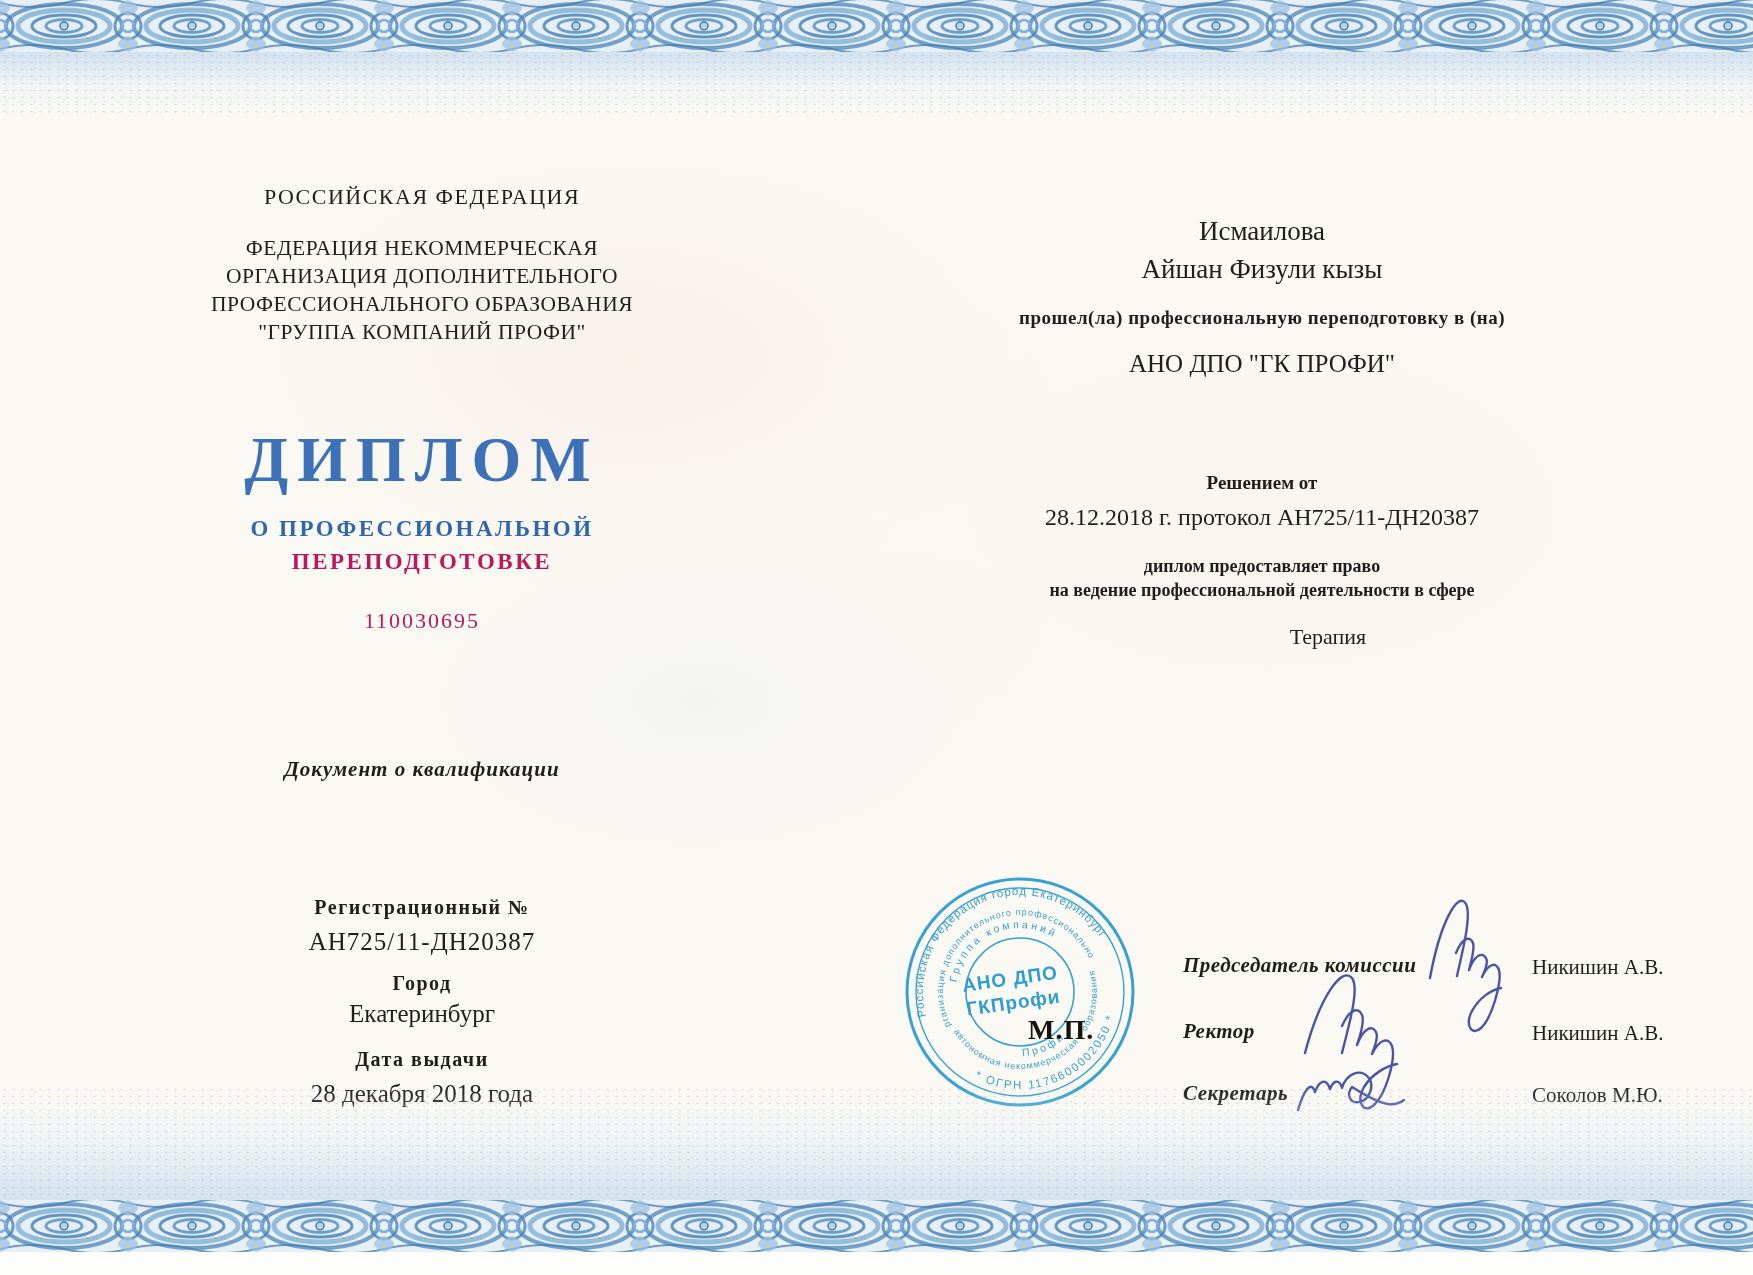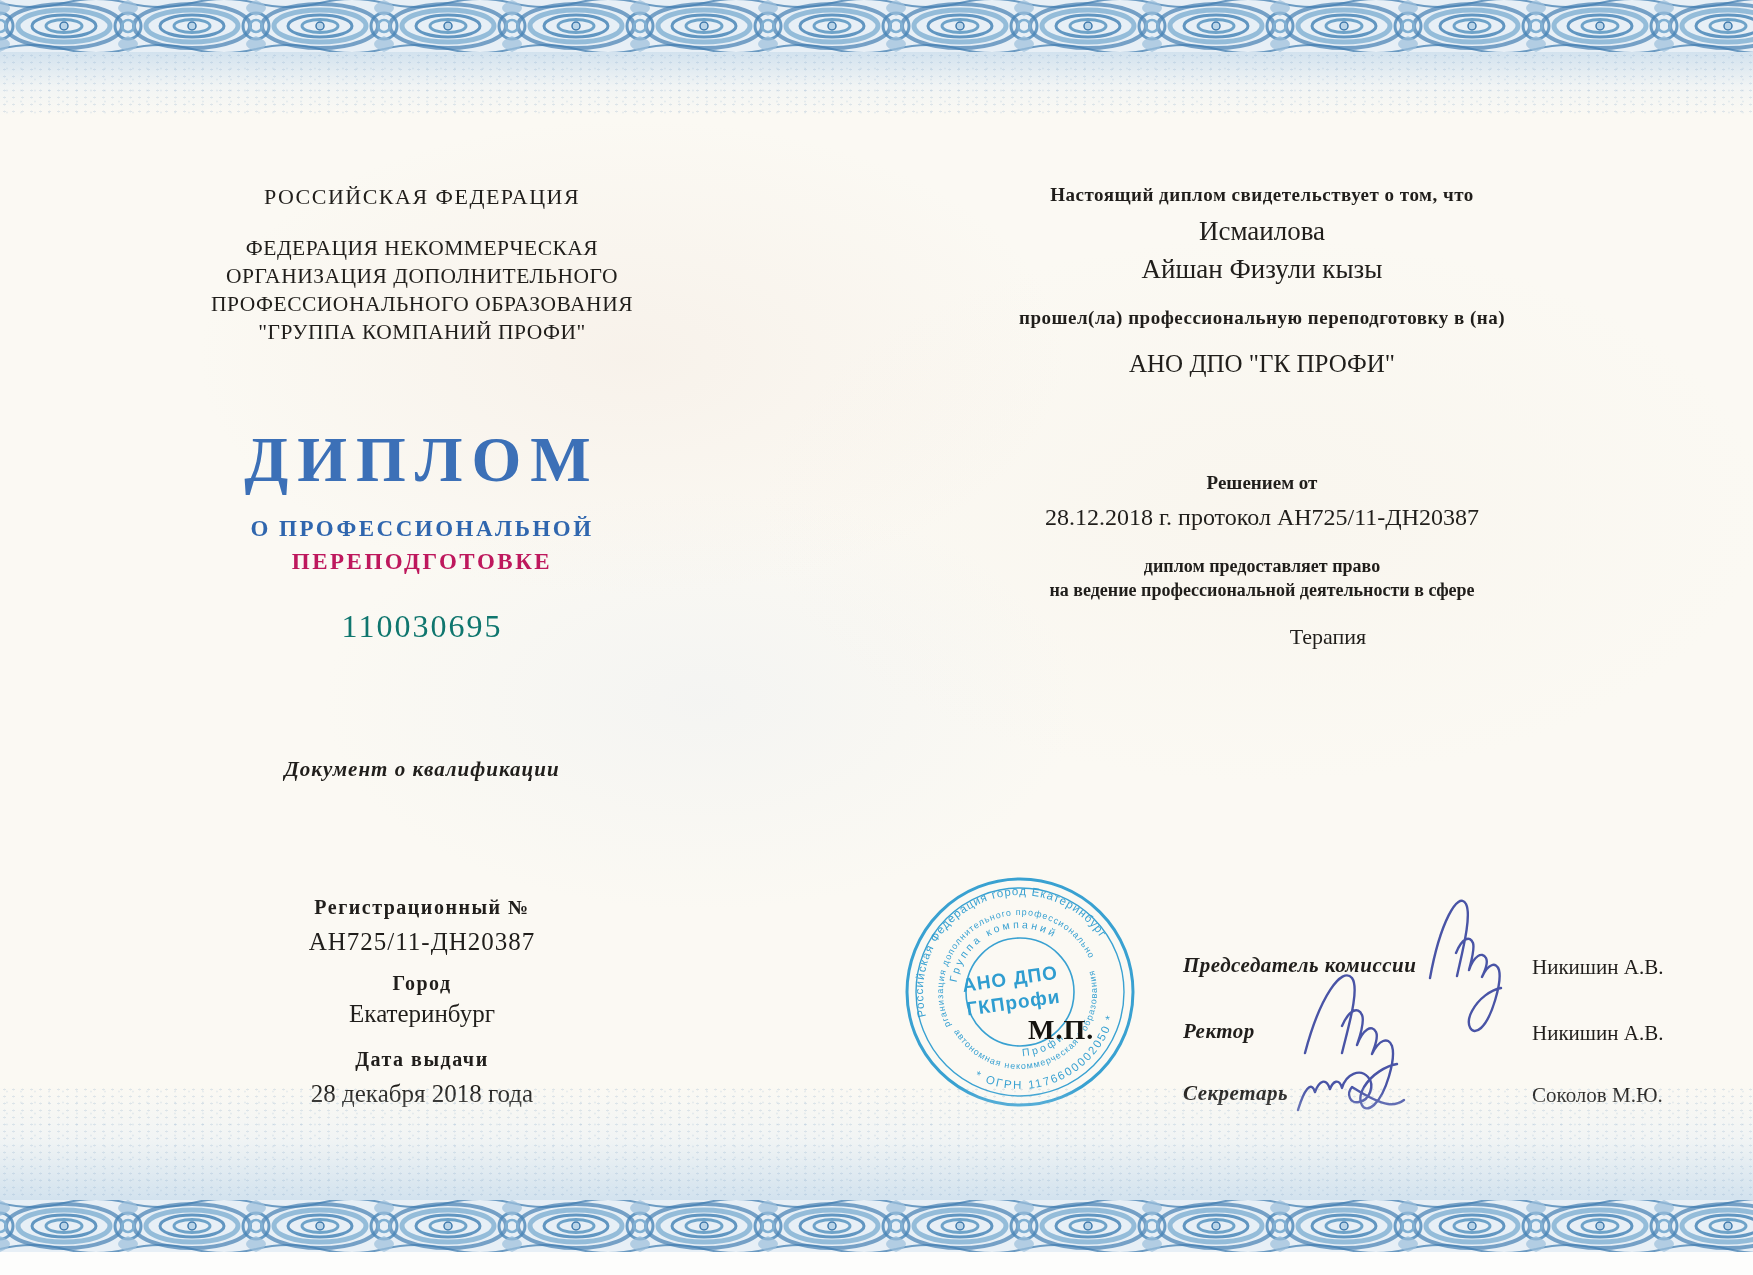--- a/index.html
+++ b/index.html
@@ -42,21 +42,21 @@
 
   .abs{position:absolute;}
   .ctr{text-align:center;}
 
   
   .country{left:147px;top:184px;width:550px;font-size:22px;letter-spacing:1.5px;}
   .org{left:147px;top:234px;width:550px;font-size:21.5px;line-height:28px;letter-spacing:.5px;}
   .title-word{left:147px;top:424px;width:550px;font-size:64px;line-height:72px;letter-spacing:9px;color:#3c70b7;font-weight:600;}
   .title-sub1{left:147px;top:516px;width:550px;font-size:23px;font-weight:bold;letter-spacing:2.5px;color:#2f66ae;}
   .title-sub2{left:147px;top:549px;width:550px;font-size:23px;font-weight:bold;letter-spacing:2.5px;color:#be185d;}
-  .blank-number{left:147px;top:608px;width:550px;font-size:32px;letter-spacing:2px;color:#0f766e;}
+  .blank-number{left:147px;top:608px;width:550px;font-size:22px;letter-spacing:2px;color:#be185d;}
   .qual-note{left:147px;top:757px;width:550px;font-size:21px;font-style:italic;font-weight:bold;letter-spacing:1px;}
   .reg-label{left:147px;top:896px;width:550px;font-size:20px;font-weight:bold;letter-spacing:1.5px;}
   .reg-number{left:147px;top:928px;width:550px;font-size:25px;letter-spacing:1px;}
   .city-label{left:147px;top:972px;width:550px;font-size:20px;font-weight:bold;letter-spacing:1.5px;}
   .city-value{left:147px;top:1000px;width:550px;font-size:25px;}
   .date-label{left:147px;top:1048px;width:550px;font-size:20px;font-weight:bold;letter-spacing:1.5px;}
   .date-value{left:147px;top:1080px;width:550px;font-size:25px;}
 
   
   .stmt-intro{left:932px;top:184px;width:660px;font-size:19px;font-weight:bold;letter-spacing:.5px;}
@@ -134,21 +134,20 @@
 
   <div class="abs ctr qual-note">Документ о квалификации</div>
 
   <div class="abs ctr reg-label">Регистрационный №</div>
   <div class="abs ctr reg-number">АН725/11-ДН20387</div>
   <div class="abs ctr city-label">Город</div>
   <div class="abs ctr city-value">Екатеринбург</div>
   <div class="abs ctr date-label">Дата выдачи</div>
   <div class="abs ctr date-value">28 декабря 2018 года</div>
 
-  <div class="abs ctr stmt-intro">Настоящий диплом свидетельствует о том, что</div>
   <div class="abs ctr surname">Исмаилова</div>
   <div class="abs ctr given-names">Айшан Физули кызы</div>
   <div class="abs ctr completed">прошел(ла) профессиональную переподготовку в (на)</div>
   <div class="abs ctr institution">АНО ДПО "ГК ПРОФИ"</div>
   <div class="abs ctr decision-label">Решением от</div>
   <div class="abs ctr decision-details">28.12.2018 г. протокол АН725/11-ДН20387</div>
   <div class="abs ctr rights1">диплом предоставляет право</div>
   <div class="abs ctr rights2">на ведение профессиональной деятельности в сфере</div>
   <div class="abs ctr field">Терапия</div>
 

